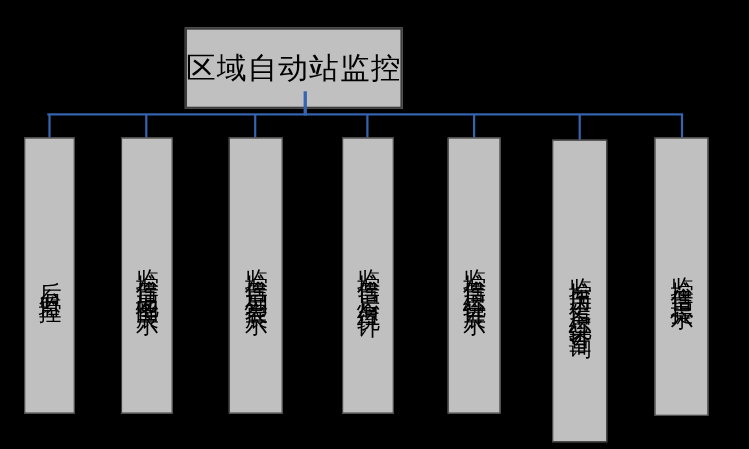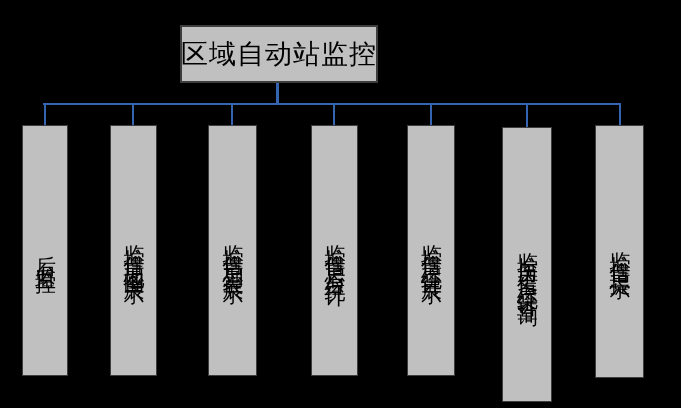--- a/index.html
+++ b/index.html
@@ -24,22 +24,22 @@
   .node {
     position: absolute;
     background: var(--node_fill);
     border: 1.5px solid var(--node_border);
     color: var(--text);
     display: flex;
     align-items: center;
     justify-content: center;
   }
   .root-node {
-    left: 180px; top: 25px;
-    width: 198px; height: 58px;
+    left: 168px; top: 25px;
+    width: 198px; height: 74px;
     border-width: 2px;
     font-size: 27px;
     letter-spacing: 1px;
     white-space: nowrap;
   }
   .leaf-node {
     top: 125px;
     height: 251px;
   }
   .leaf-label {

